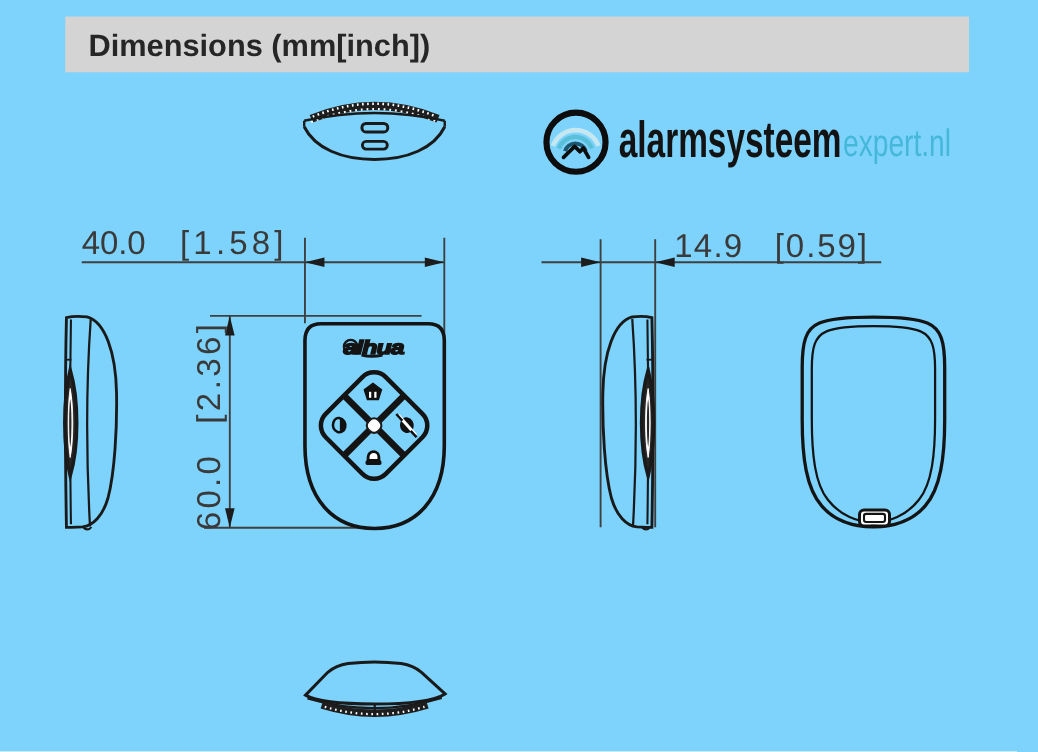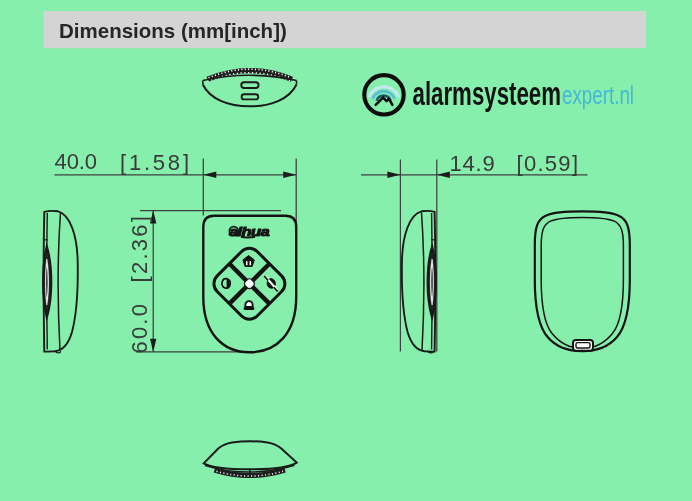--- a/index.html
+++ b/index.html
@@ -1,16 +1,16 @@
 <!DOCTYPE html>
 <html><head>
 <meta charset="utf-8">
 <style>
   html,body{margin:0;padding:0;background:#ffffff;}
-  #page{position:relative;width:692px;height:501px;background:#86efac;overflow:hidden;
+  #page{position:relative;width:692px;height:501px;background:#7dd3fc;overflow:hidden;
         font-family:"Liberation Sans", sans-serif;}
   svg text{font-family:"Liberation Sans", sans-serif;}
 </style>
 </head>
 <body>
 <div id="page">
 <svg width="692" height="501" viewBox="0 0 692 501">
 
   <rect x="43.5" y="11" width="602.5" height="37.2" fill="#d4d4d4"></rect>
   <text x="59" y="37.5" font-size="20.5" font-weight="bold" fill="#262626" letter-spacing="0">Dimensions (mm[inch])</text>

